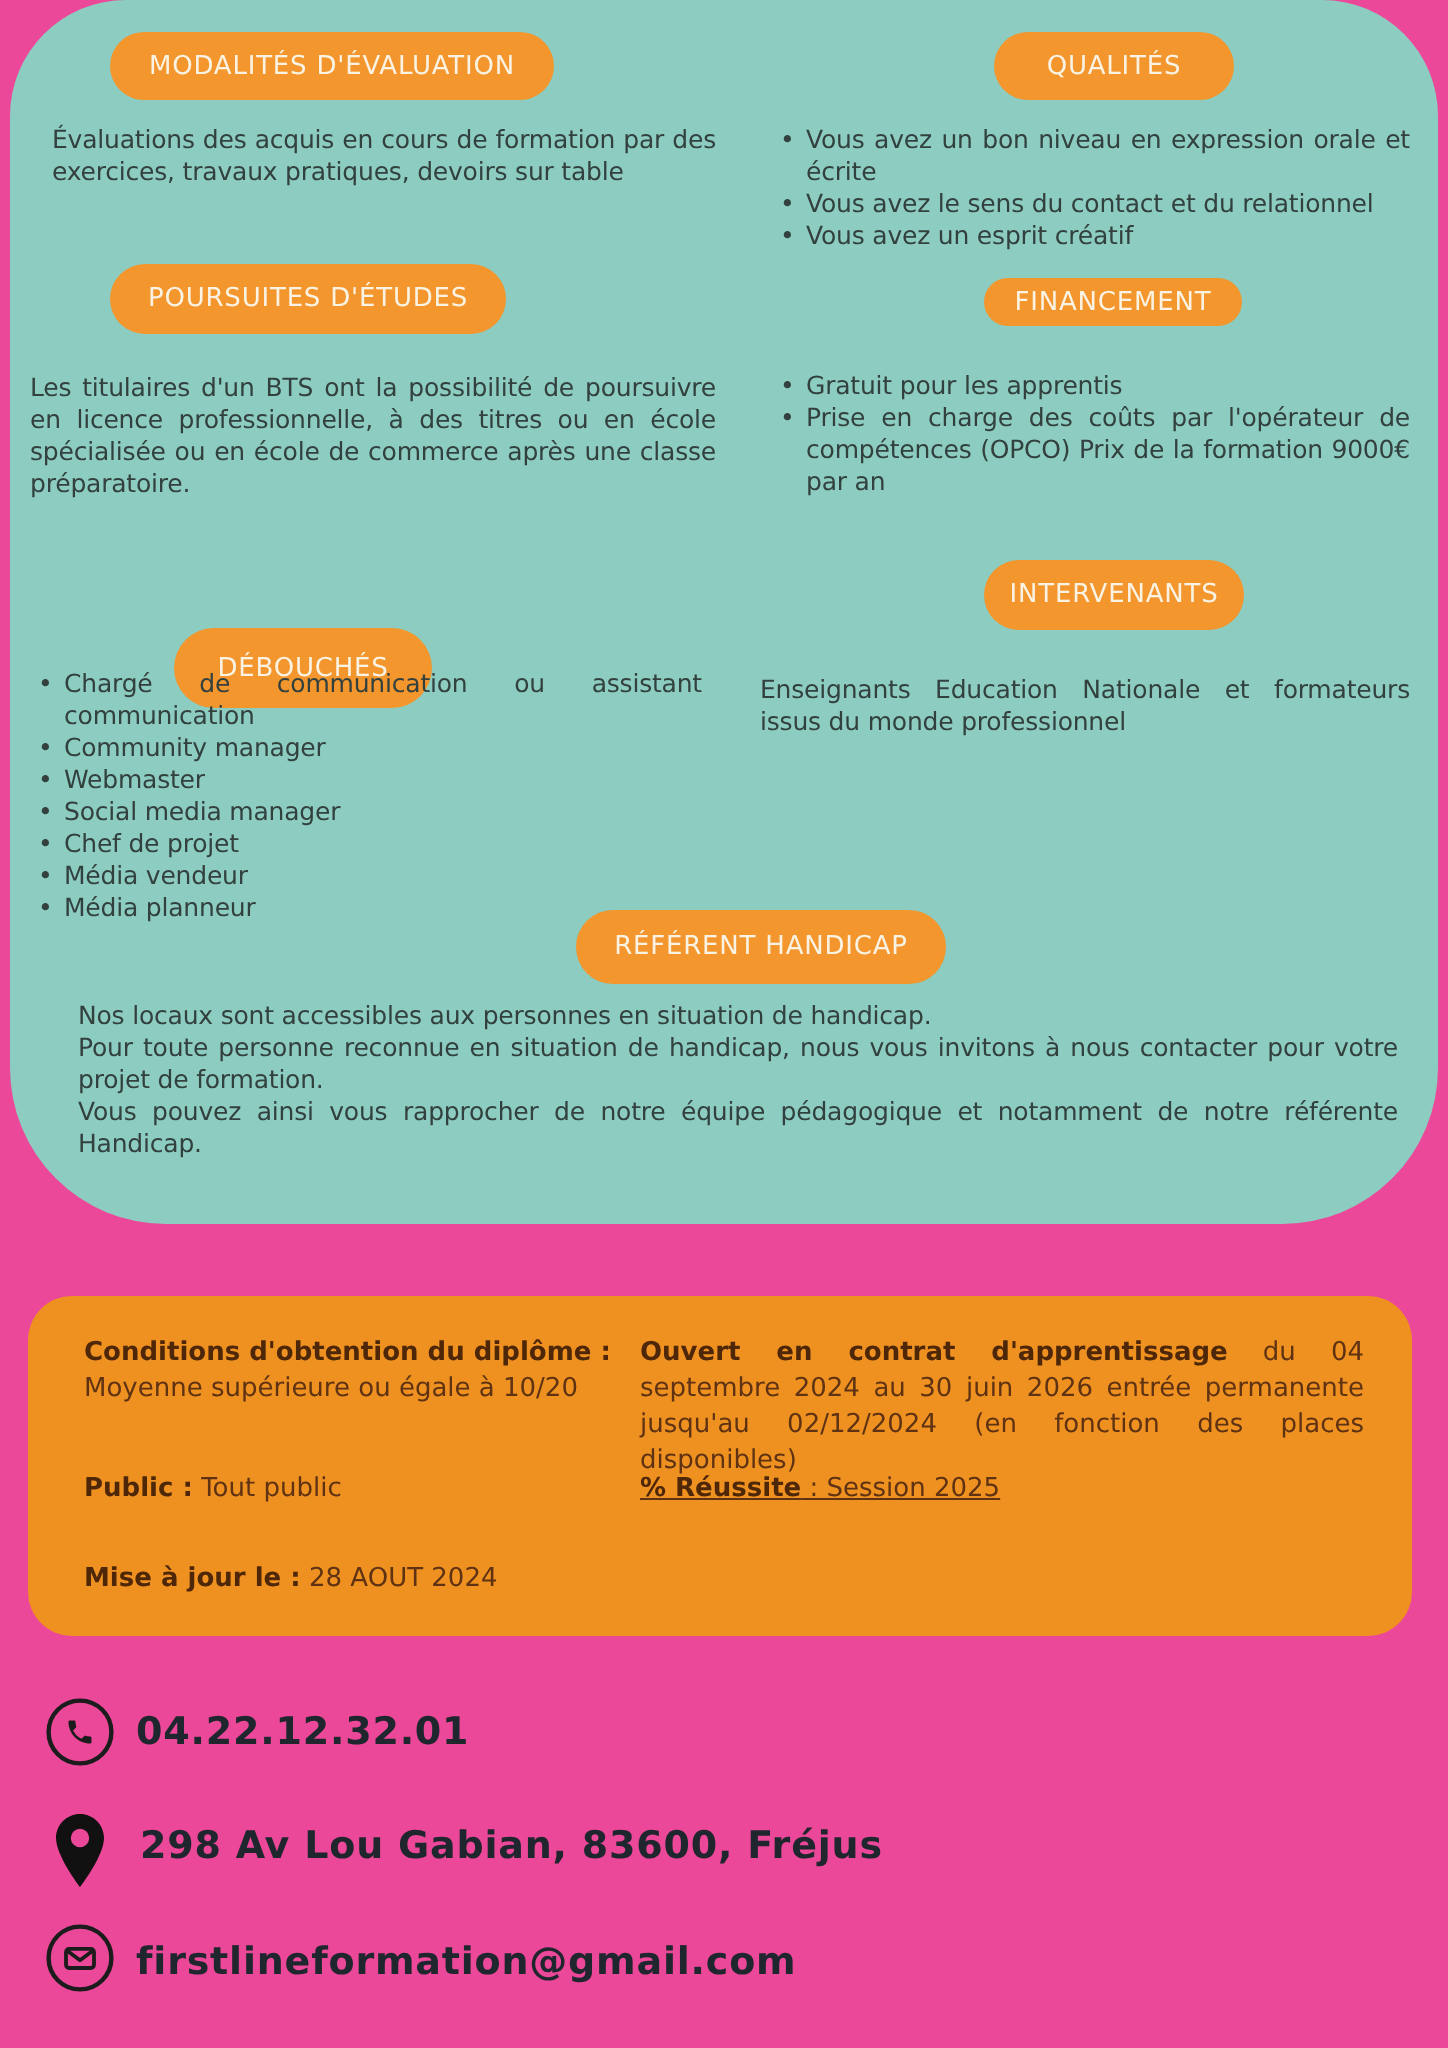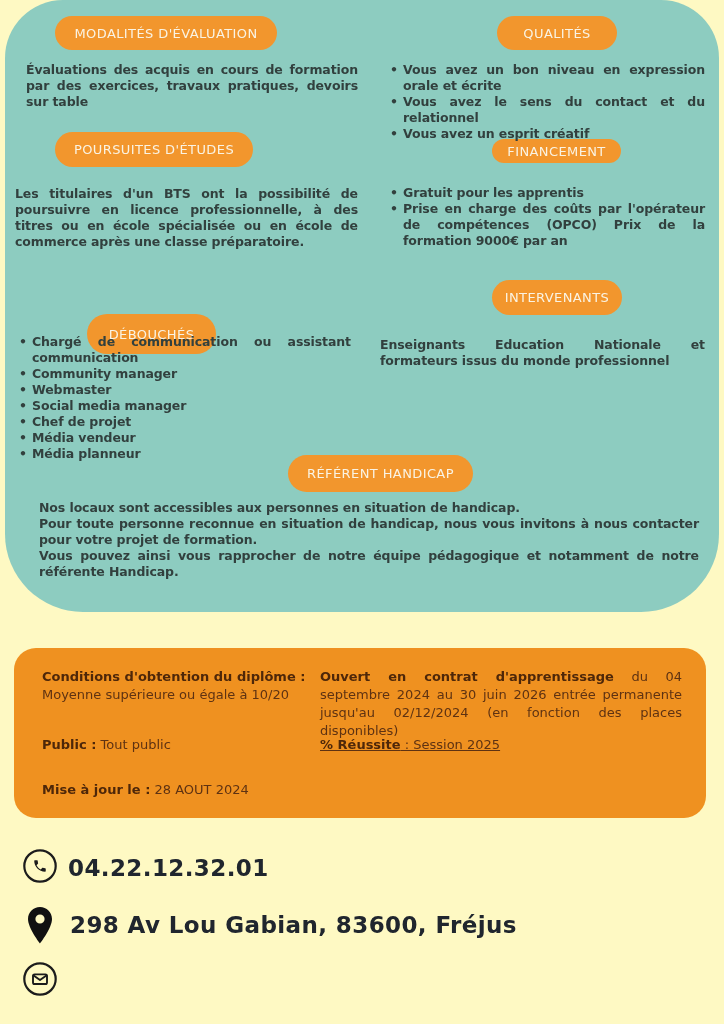--- a/index.html
+++ b/index.html
@@ -1,57 +1,57 @@
 <!DOCTYPE html>
 <html><head>
 <meta charset="utf-8">
 <style>
   * { margin:0; padding:0; box-sizing:border-box; }
   html,body { background:#ffffff; }
   body { font-family:"DejaVu Sans","Liberation Sans",sans-serif; }
   .page {
-    position:relative; width:724px; height:1024px; background:#fef9c3;
+    position:relative; width:724px; height:1024px; background:#ec4899;
     overflow:hidden; margin:0 auto;
   }
 
   
   .teal-panel {
     position:absolute; left:5px; top:0; width:714px; height:612px;
     background:#8dccc0; border-radius:58px 58px 78px 78px;
   }
 
   
   .pill {
     position:absolute; display:flex; align-items:center; justify-content:center;
     background:#f2962d; border-radius:999px; color:#faf3e3;
     font-size:13px; letter-spacing:.4px; white-space:nowrap; overflow:hidden;
   }
 
   
   .tbody {
-    position:absolute; color:#32403e; font-weight:bold; font-size:12.5px;
+    position:absolute; color:#32403e; font-weight:normal; font-size:12.5px;
     line-height:16px; letter-spacing:-.1px; text-align:justify;
   }
   ul.blist { list-style:none; }
   ul.blist li { position:relative; margin-left:13px; text-align:justify; }
   ul.blist li::before { content:"•"; position:absolute; left:-13px; top:0; }
 
   
   .info-box {
     position:absolute; left:14px; top:648px; width:692px; height:170px;
     background:#ef9120; border-radius:22px;
   }
   .cell { position:absolute; color:#5e3212; font-size:13px; line-height:18px; }
   .cell .b { font-weight:bold; color:#4e2709; }
   .cell.just { text-align:justify; }
   .lbl-block { display:block; font-weight:bold; color:#4e2709; }
 
   
   .contact-text {
-    position:absolute; color:#20262e; font-weight:bold; font-size:23px;
+    position:absolute; color:#20262e; font-weight:bold; font-size:19px;
     letter-spacing:.4px; white-space:nowrap;
   }
   .cicon { position:absolute; }
 </style>
 </head>
 <body>
 
 <div class="page">
 
   <div class="teal-panel">
@@ -147,14 +147,15 @@
   </span>
   <div class="contact-text" style="left:70px; top:912px;">298 Av Lou Gabian, 83600, Fréjus</div>
 
   <span class="cicon" style="left:23px; top:962px;">
     <svg width="34" height="34" viewBox="0 0 34 34">
       <circle cx="17" cy="17" r="15.7" fill="none" stroke="#1c1c1c" stroke-width="2.2"></circle>
       <rect x="10" y="12.4" width="14" height="9.6" rx="1.6" fill="none" stroke="#1c1c1c" stroke-width="1.9"></rect>
       <path d="M10.6 13.4 17 18.1l6.4-4.7" fill="none" stroke="#1c1c1c" stroke-width="1.9" stroke-linecap="round" stroke-linejoin="round"></path>
     </svg>
   </span>
+  <div class="contact-text" style="left:68px; top:970px;">firstlineformation@gmail.com</div>
 
 </div>
 
 </body></html>

